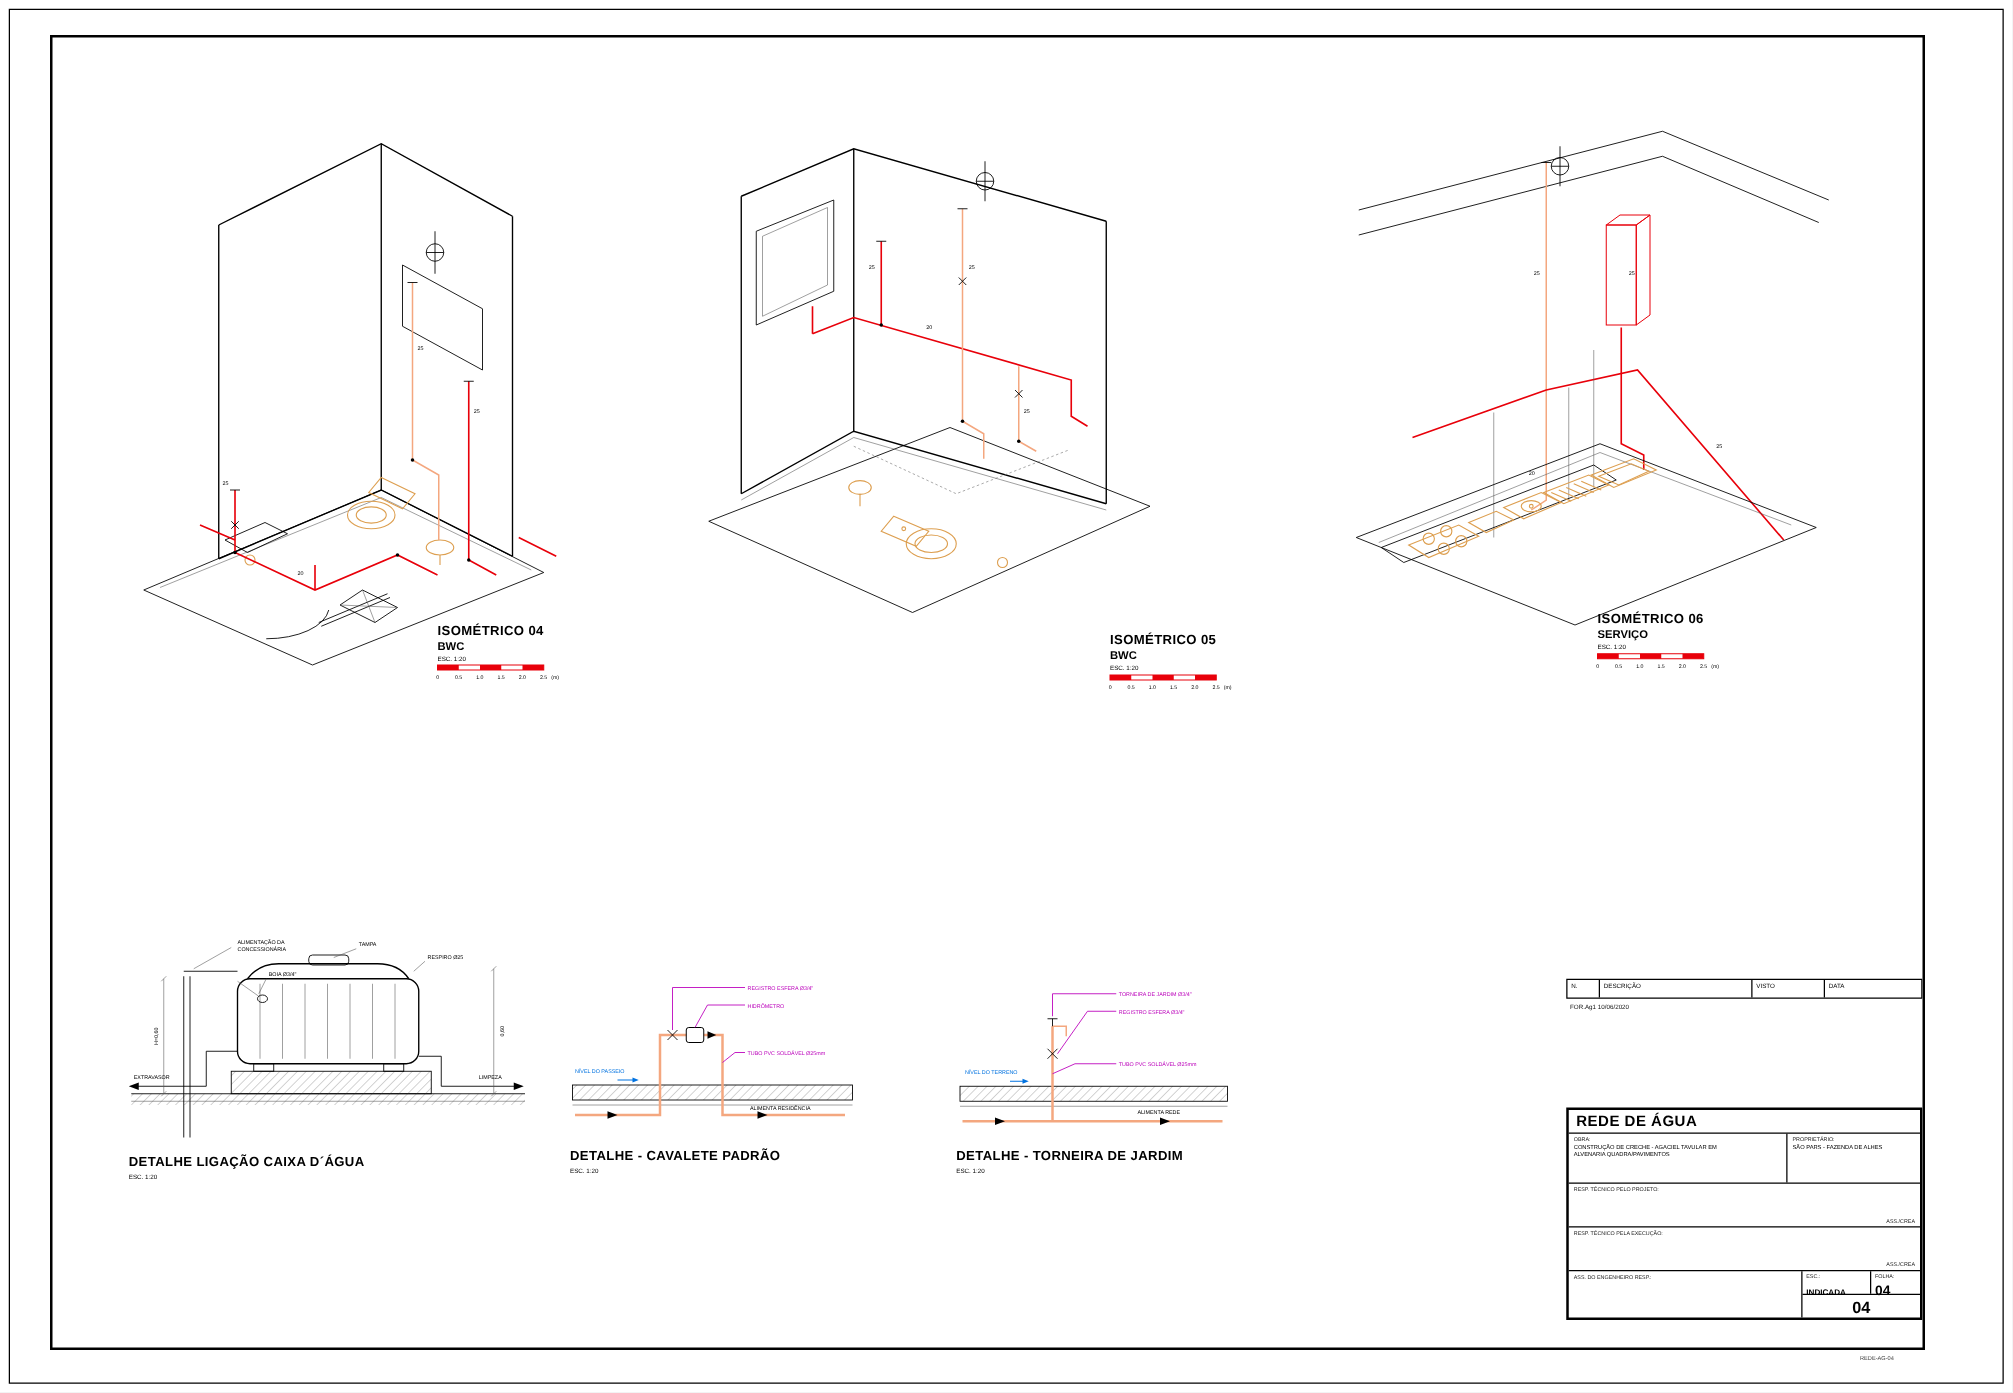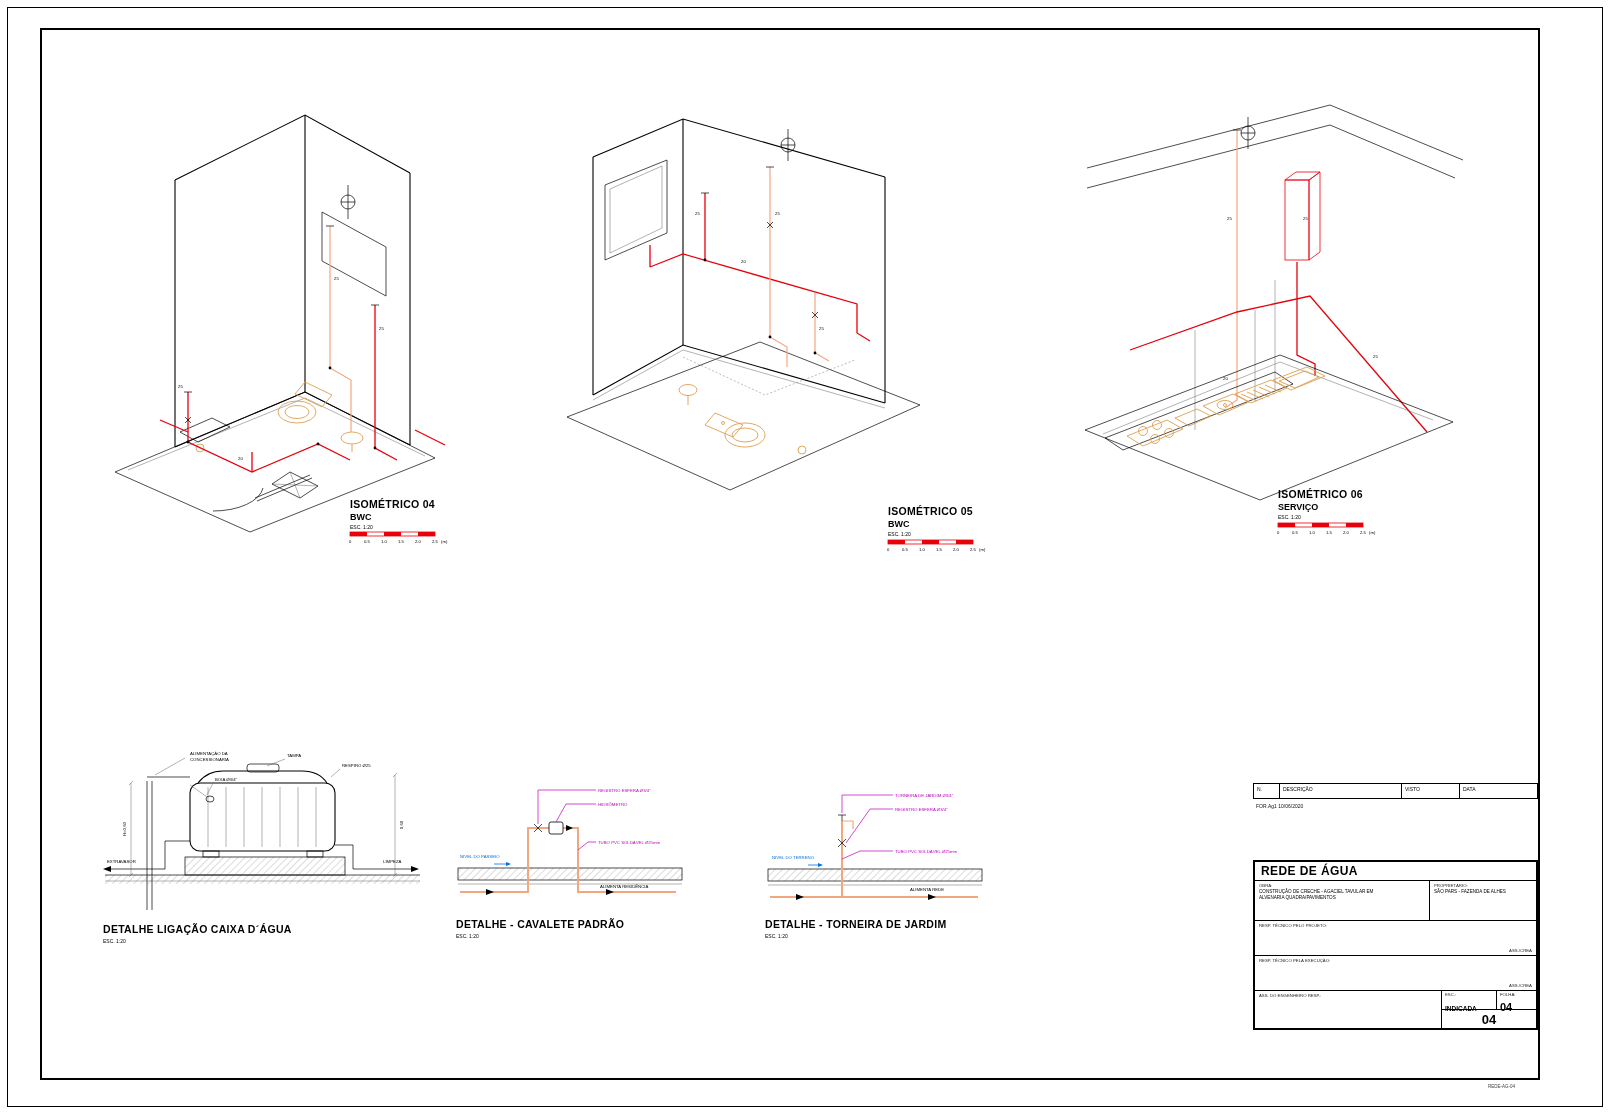--- a/index.html
+++ b/index.html
@@ -25,21 +25,21 @@
   .cold{stroke:var(--pipe-cold);stroke-width:2px;fill:none}
   .coldthin{stroke:var(--pipe-cold);stroke-width:1.2;fill:none}
   .fix{stroke:var(--fixture);stroke-width:.9;fill:none}
   .mag{stroke:var(--leader);stroke-width:.7;fill:none}
   .blu{stroke:var(--note-blue);stroke-width:.8;fill:none}
   
   .revtable{position:absolute;left:1253px;top:783px;width:285px;height:16px;border:1px solid #000;display:flex;background:#fff}
   .revcell{border-right:1px solid #000;font-size:5px;padding:2px 3px;white-space:nowrap;overflow:hidden}
   .revcell:last-child{border-right:none}
   .revnote{position:absolute;left:1256px;top:803px;font-size:5px;color:#111}
-  .tblock{position:absolute;left:1253px;top:860px;width:285px;height:170px;border:2px solid #000;display:flex;flex-direction:column;background:#fff}
+  .tblock{position:absolute;left:1253px;top:886px;width:285px;height:170px;border:2px solid #000;display:flex;flex-direction:column;background:#fff}
   .tb-title{height:19px;border-bottom:1px solid #000;font-size:12px;font-weight:700;padding:2px 6px 0;letter-spacing:.4px}
   .tb-row2{height:40px;display:flex;border-bottom:1px solid #000}
   .tb-row2 .cl{width:175px;border-right:1px solid #000;padding:2px 4px}
   .tb-row2 .cr{flex:1;padding:2px 4px}
   .lbl{display:block;font-size:4.3px;color:#222}
   .val{display:block;font-size:4.6px;margin-top:1px}
   .tb-row34{height:35px;border-bottom:1px solid #000;position:relative;padding:2px 4px}
   .sign{position:absolute;right:4px;bottom:2px;font-size:4.3px;color:#222}
   .tb-row5{flex:1;display:flex}
   .tb-row5 .cl5{width:187px;border-right:1px solid #000;position:relative;padding:2px 4px}

